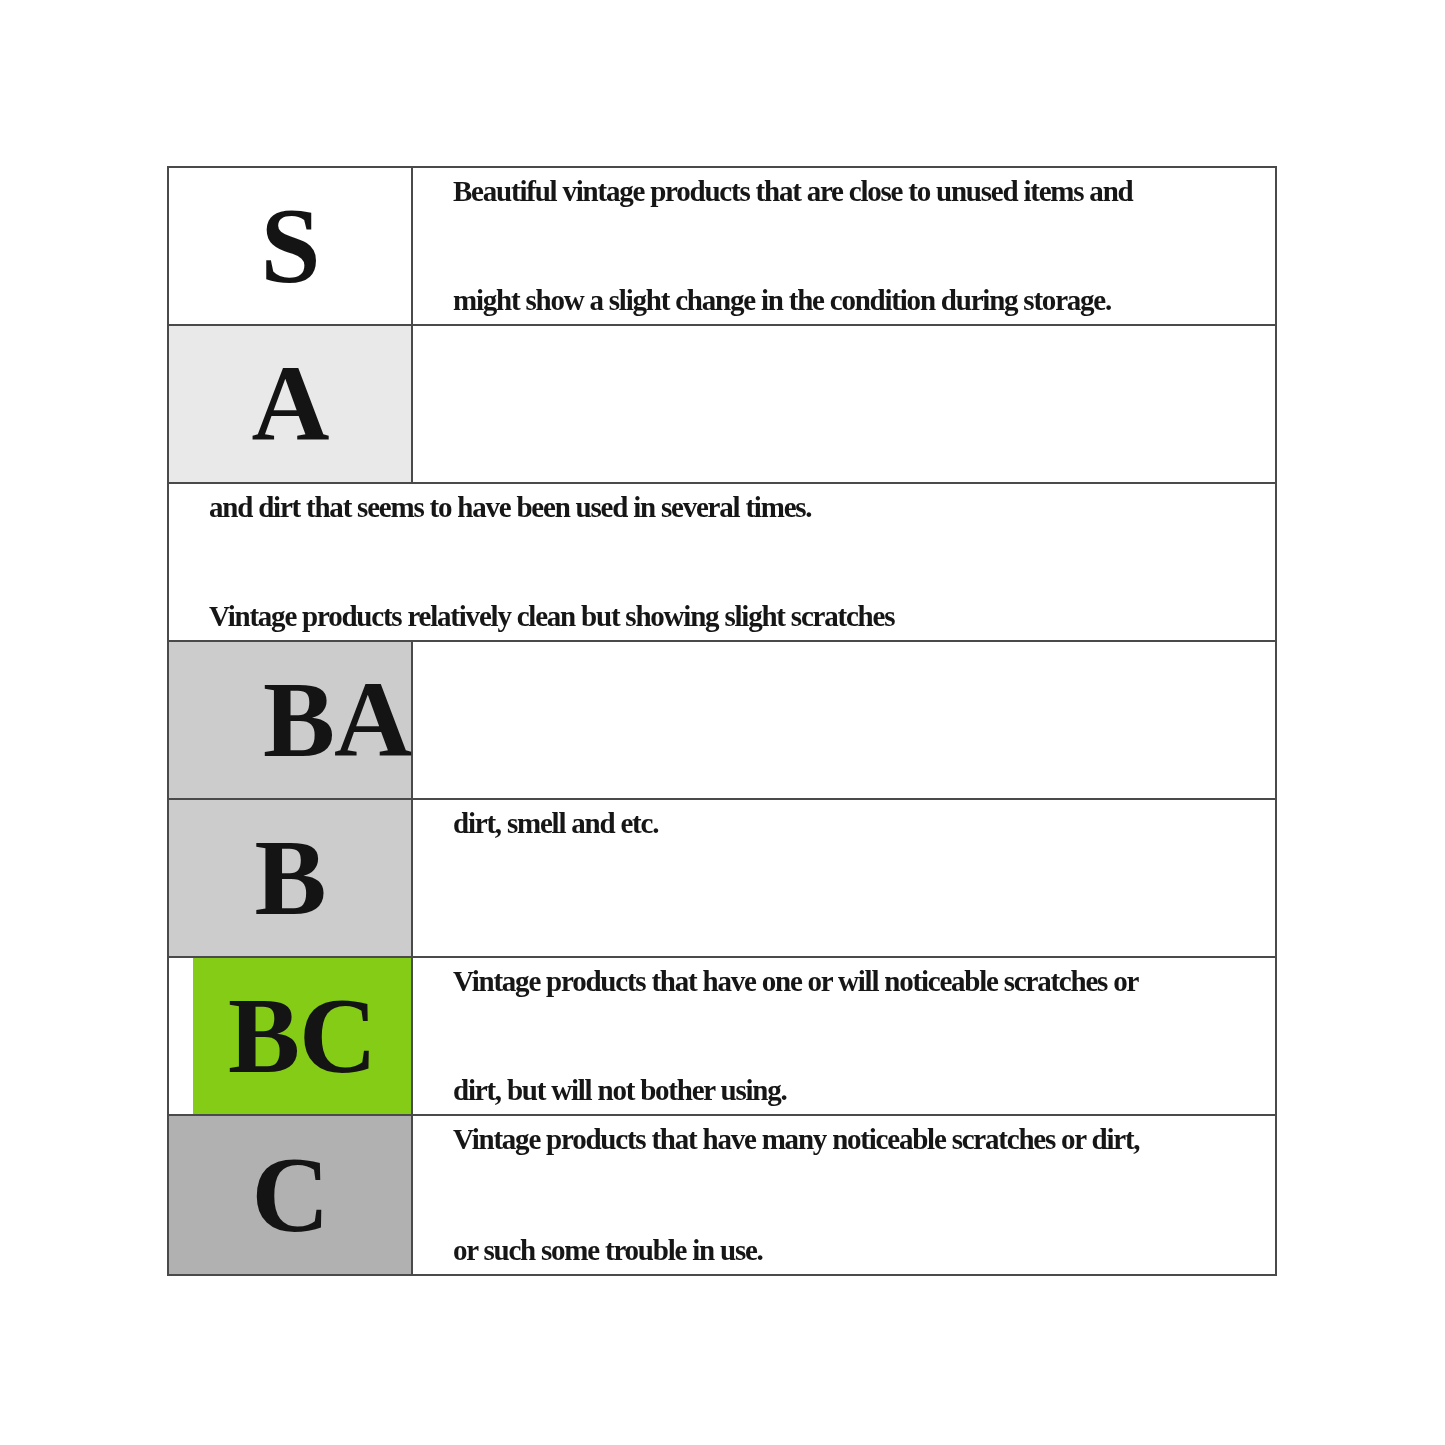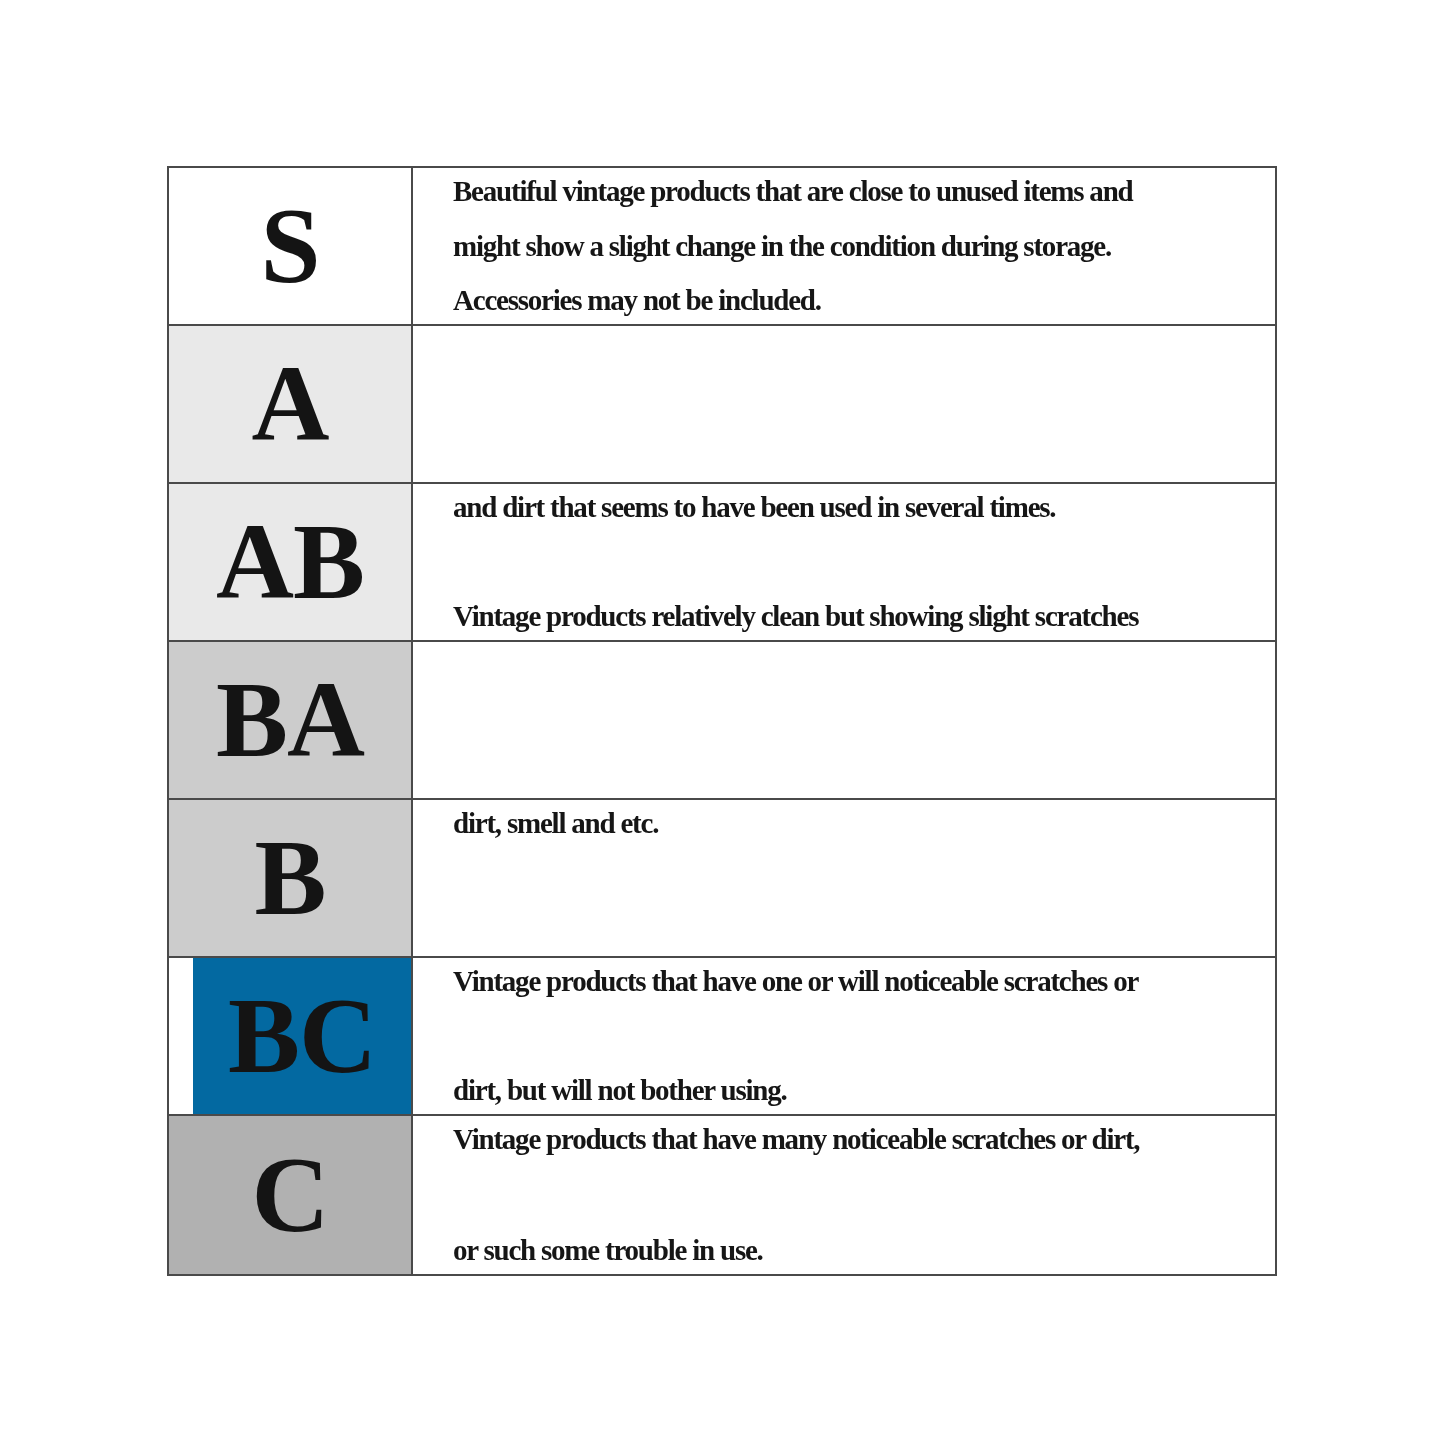--- a/index.html
+++ b/index.html
@@ -73,57 +73,53 @@
 
 <div class="grading-table">
 
   <div class="row">
     <div class="grade-cell" style="background-color: rgb(255, 255, 255);">
       <span class="grade">S</span>
     </div>
     <div class="desc-cell">
       <div class="desc-line">Beautiful vintage products that are close to unused items and</div>
       <div class="desc-line">might show a slight change in the condition during storage.</div>
-      <div class="desc-line">Accessories may not be included.</div>
     </div>
   </div>
 
   <div class="row">
     <div class="grade-cell" style="background-color: rgb(233, 233, 233);">
       <span class="grade">A</span>
     </div>
   </div>
 
   <div class="row">
-    <div class="grade-cell" style="background-color: rgb(233, 233, 233);">
-      <span class="grade">AB</span>
-    </div>
     <div class="desc-cell">
       <div class="desc-line">and dirt that seems to have been used in several times.</div>
       <div class="desc-line">Vintage products relatively clean but showing slight scratches</div>
     </div>
   </div>
 
   <div class="row">
-    <div class="grade-cell" style="background-color: rgb(204, 204, 204);">
+    <div class="grade-cell" style="background-color: rgb(204, 204, 204); justify-content: flex-end;">
       <span class="grade">BA</span>
     </div>
   </div>
 
   <div class="row">
     <div class="grade-cell" style="background-color: rgb(204, 204, 204);">
       <span class="grade">B</span>
     </div>
     <div class="desc-cell">
       <div class="desc-line">dirt, smell and etc.</div>
     </div>
   </div>
 
   <div class="row">
-    <div class="grade-cell" style="background-color: #0369a1; margin-left: 24px;">
+    <div class="grade-cell" style="background-color: #84cc16; margin-left: 24px;">
       <span class="grade">BC</span>
     </div>
     <div class="desc-cell">
       <div class="desc-line">Vintage products that have one or will noticeable scratches or</div>
       <div class="desc-line">dirt, but will not bother using.</div>
     </div>
   </div>
 
   <div class="row">
     <div class="grade-cell" style="background-color: rgb(177, 177, 177);">

